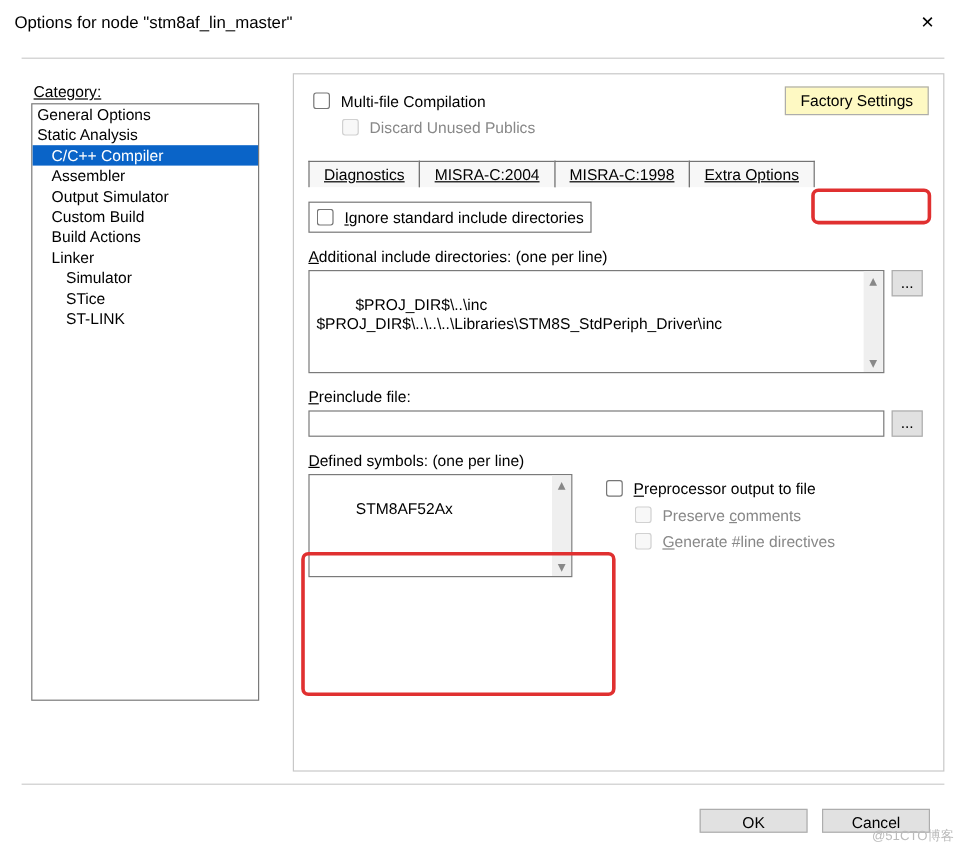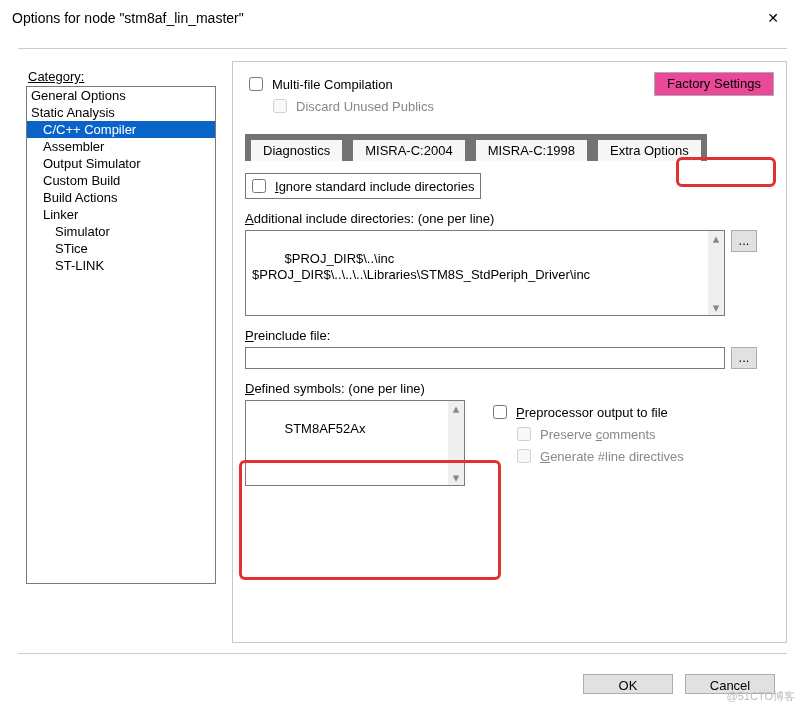--- a/index.html
+++ b/index.html
@@ -2,36 +2,36 @@
 <html><head>
 <meta charset="utf-8">
 <style>
   * { box-sizing: border-box; font-family: "Segoe UI", Tahoma, sans-serif; font-size: 13px; }
   body { margin: 0; background: #fff; width: 805px; height: 708px; position: relative; }
   .titlebar { height: 36px; display: flex; align-items: center; padding: 0 12px; }
   .titlebar .title { flex: 1; font-size: 14px; }
   .titlebar .close { width: 40px; text-align: center; font-size: 14px; }
   .dialog-body { position: absolute; left: 18px; top: 48px; right: 18px; bottom: 54px; border-top: 1px solid #ccc; border-bottom: 1px solid #ccc; background:#fff; padding: 12px 0 10px 8px; }
   .category-label { margin: 8px 0 2px 2px; text-decoration: underline; }
-  .layout { display:flex; height: 100%; }
+  .layout { display:flex; height: 100%; gap: 12px; }
   .left { width: 190px; }
   .catlist { border:1px solid #7a7a7a; height: 498px; overflow:auto; background:#fff; }
   .catlist .item { padding:1px 4px; white-space:nowrap; cursor:default; }
   .catlist .item.sel { background:#0a64c8; color:#fff; }
   .catlist .item.ind1 { padding-left: 16px; }
   .catlist .item.ind2 { padding-left: 28px; }
   .right { flex:1; position:relative; border:1px solid #c8c8c8; margin-left: 16px; padding: 10px 12px; }
-  .factory { position:absolute; right:12px; top:10px; width:120px; height:24px; border:1px solid #adadad; background:#ec4899; text-align:center; line-height:22px; }
+  .factory { position:absolute; right:12px; top:10px; width:120px; height:24px; border:1px solid #adadad; background:#fef9c3; text-align:center; line-height:22px; }
   .chk { display:flex; align-items:center; gap:6px; margin:2px 0; }
   .chk input { width:14px; height:14px; }
   .chk.disabled { color:#888; }
   .chk.indent { margin-left: 24px; }
   .tabs { margin-top: 18px; }
   .tabrow { display:flex; }
-  .tab { border:6px solid #737373; padding:3px 12px; background:#f7f7f7; margin-right:-1px; white-space:nowrap; }
+  .tab { border:1px solid #737373; padding:3px 12px; background:#f7f7f7; margin-right:-1px; white-space:nowrap;text-decoration:underline; }
   .tabrow.top .tab { border-bottom:none; }
   .tabrow.bot { margin-top:-1px; }
   .tab.active { background:#fff; position:relative; z-index:2; }
   .hlbox { position:absolute; border:3px solid #e03030; border-radius:6px; pointer-events:none; }
   .section-label { margin-top:12px; }
   .ignore-wrap { display:inline-block; border:1px solid #777; padding:2px 6px 2px 2px; margin-top:12px; }
   .inc-row { display:flex; align-items:flex-start; gap:6px; margin-top:4px; }
   .textarea { width:480px; height:86px; border:1px solid #7a7a7a; padding:4px 6px; font-family:"Segoe UI"; white-space:pre; overflow:auto; position:relative; }
   .textarea .scroll { position:absolute; right:0; top:0; bottom:0; width:16px; background:#efefef; display:flex; flex-direction:column; justify-content:space-between; align-items:center; color:#888; font-size:9px; }
   .browse { width:26px; height:22px; border:1px solid #adadad; background:#e1e1e1; text-align:center; line-height:20px; }

